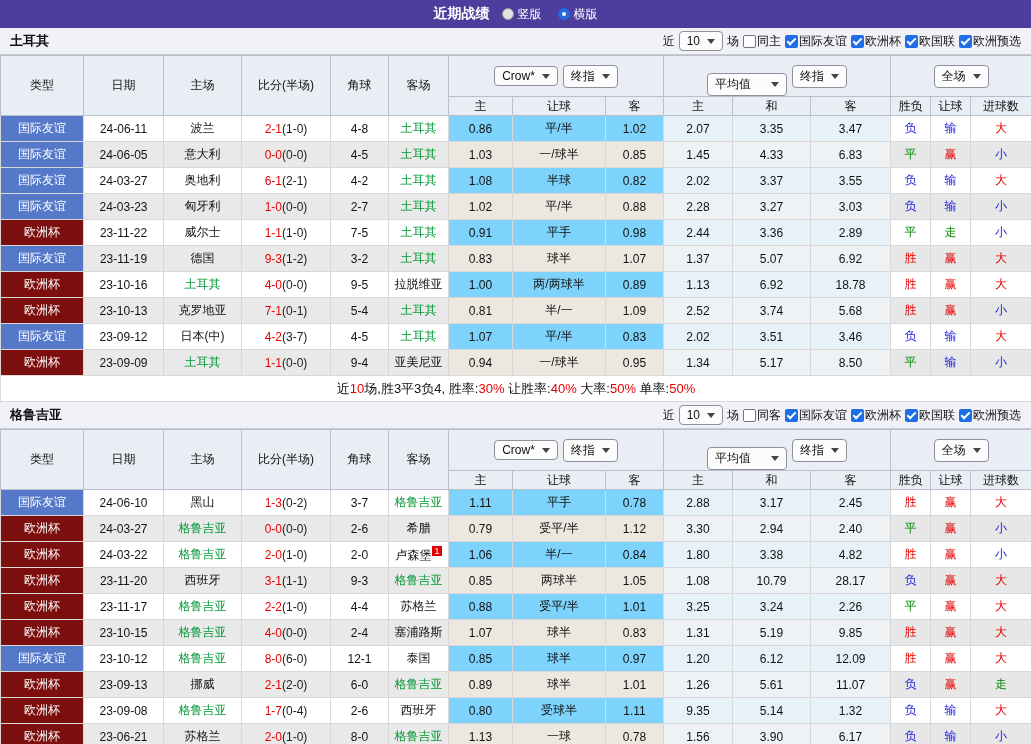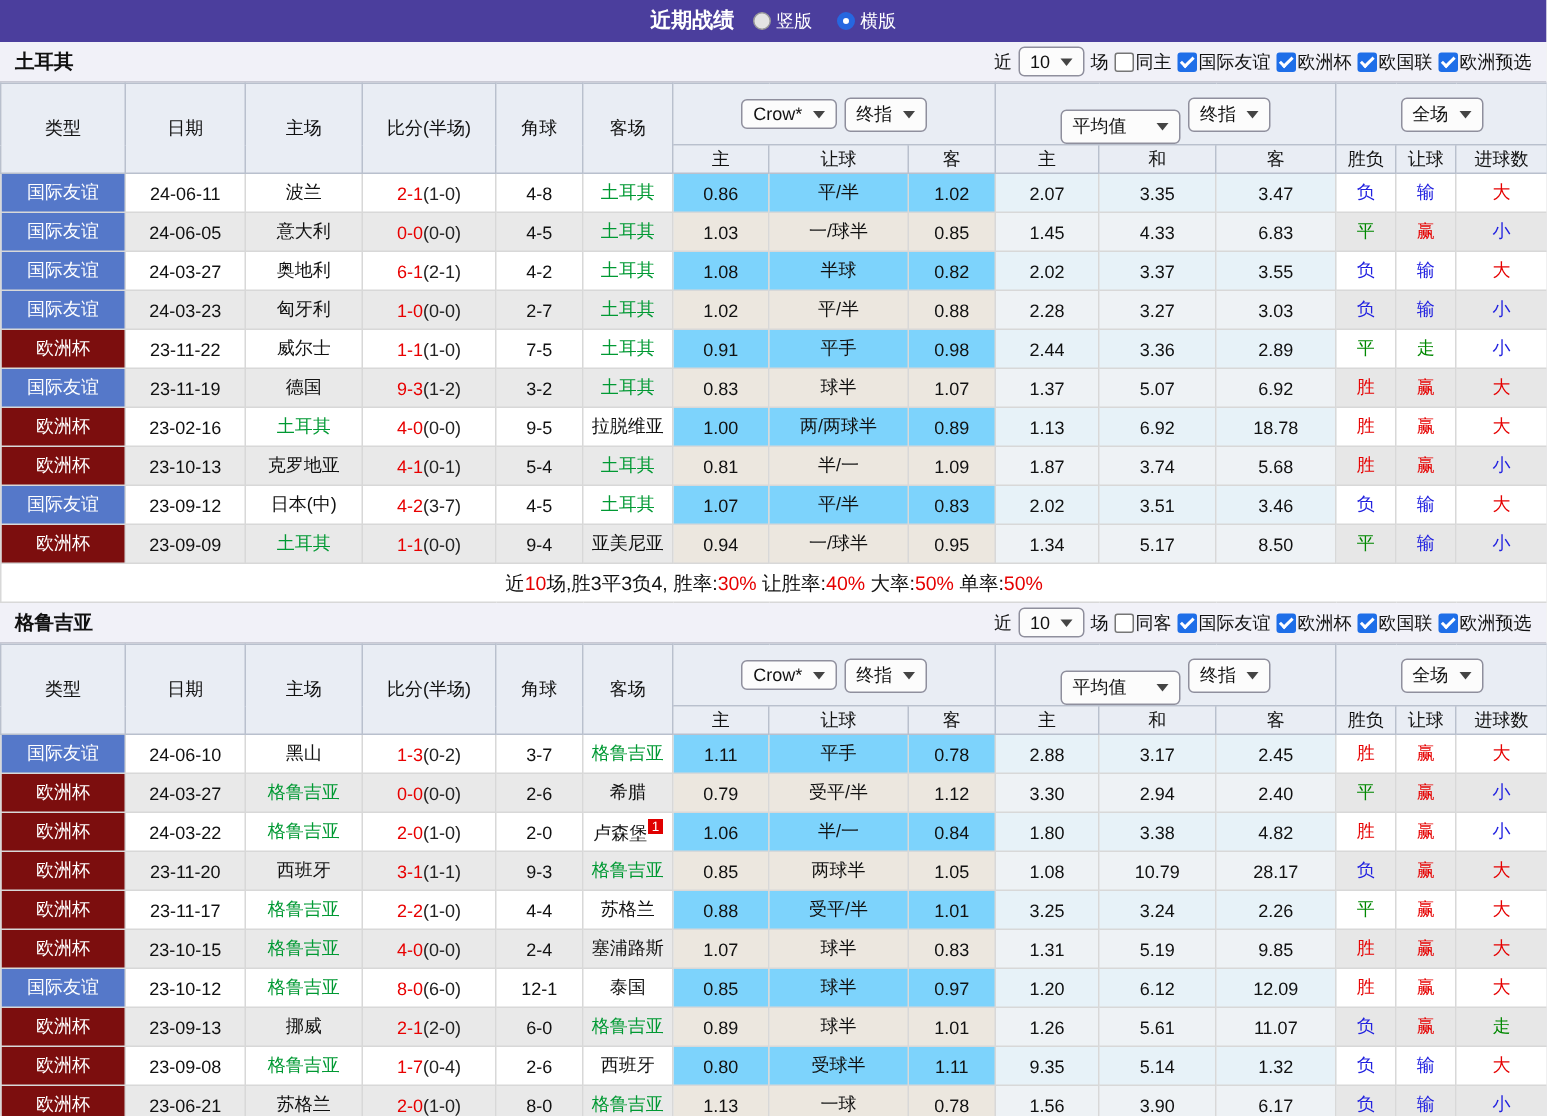--- a/index.html
+++ b/index.html
@@ -276,46 +276,46 @@
             <td class="cell-crow">1.07</td>
             <td class="cell-avg">1.37</td>
             <td class="cell-avg">5.07</td>
             <td class="cell-avg">6.92</td>
             <td class="cell-res t-red">胜</td>
             <td class="cell-res t-red">赢</td>
             <td class="cell-res t-red">大</td>
           </tr>
           <tr>
             <td class="cell-type eurocup">欧洲杯</td>
-            <td class="cell-main">23-02-16</td>
+            <td class="cell-main">23-10-16</td>
             <td class="cell-main team-hl">土耳其</td>
             <td class="cell-main"><span class="score-main">4-0</span><span class="score-half">(0-0)</span></td>
             <td class="cell-main">9-5</td>
             <td class="cell-main">拉脱维亚</td>
             <td class="cell-crow">1.00</td>
             <td class="cell-crow">两/两球半</td>
             <td class="cell-crow">0.89</td>
             <td class="cell-avg">1.13</td>
             <td class="cell-avg">6.92</td>
             <td class="cell-avg">18.78</td>
             <td class="cell-res t-red">胜</td>
             <td class="cell-res t-red">赢</td>
             <td class="cell-res t-red">大</td>
           </tr>
           <tr>
             <td class="cell-type eurocup">欧洲杯</td>
             <td class="cell-main">23-10-13</td>
             <td class="cell-main">克罗地亚</td>
-            <td class="cell-main"><span class="score-main">4-1</span><span class="score-half">(0-1)</span></td>
+            <td class="cell-main"><span class="score-main">7-1</span><span class="score-half">(0-1)</span></td>
             <td class="cell-main">5-4</td>
             <td class="cell-main team-hl">土耳其</td>
             <td class="cell-crow">0.81</td>
             <td class="cell-crow">半/一</td>
             <td class="cell-crow">1.09</td>
-            <td class="cell-avg">1.87</td>
+            <td class="cell-avg">2.52</td>
             <td class="cell-avg">3.74</td>
             <td class="cell-avg">5.68</td>
             <td class="cell-res t-red">胜</td>
             <td class="cell-res t-red">赢</td>
             <td class="cell-res t-blue">小</td>
           </tr>
           <tr>
             <td class="cell-type friendly">国际友谊</td>
             <td class="cell-main">23-09-12</td>
             <td class="cell-main">日本(中)</td>

